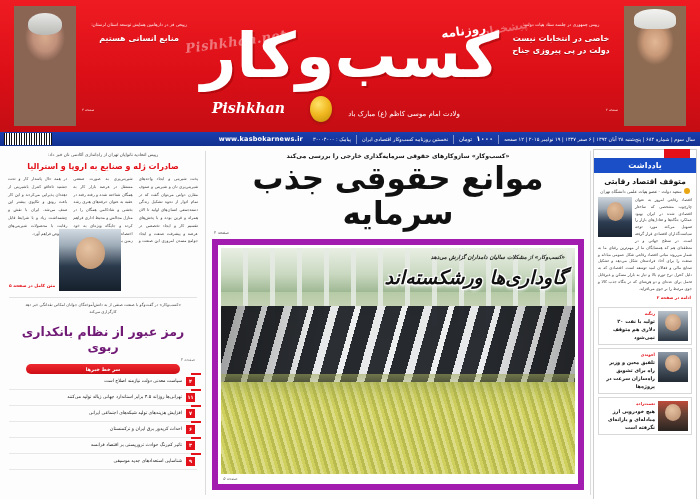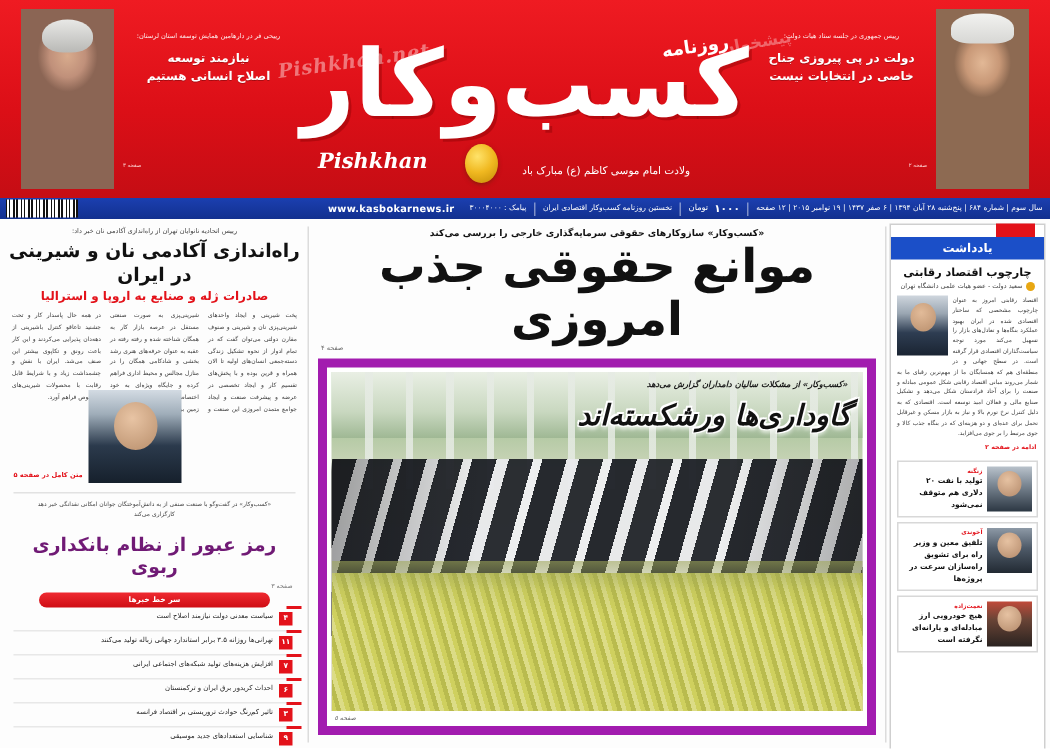--- a/index.html
+++ b/index.html
@@ -332,29 +332,28 @@
 <div class="page">
 
   <div class="masthead">
     <div class="bg-grad"></div>
 
     <div class="mh-photo left"></div>
     <div class="mh-photo right"></div>
 
     <div class="mh-caption left">
       <div class="mh-kicker">رییحی فر در دارهامین همایش توسعه استان لرستان:</div>
-      <div class="mh-line">نیازمند توسعه</div>
-      <div class="mh-line">اصلاح انسانی هستیم</div>
+      <div class="mh-line">منابع انسانی هستیم</div>
     </div>
     <div class="mh-credit left">صفحه ۳</div>
 
     <div class="mh-caption right">
       <div class="mh-kicker">رییس جمهوری در جلسه ستاد هیات دولت:</div>
+      <div class="mh-line">خاصی در انتخابات نیست</div>
       <div class="mh-line">دولت در پی پیروزی جناح</div>
-      <div class="mh-line">خاصی در انتخابات نیست</div>
     </div>
     <div class="mh-credit right">صفحه ۲</div>
 
     <div class="logo-wrap">
       <div class="logo-super">روزنامه</div>
       <div class="logo-main">کسب‌وکار</div>
       <div class="logo-coin"></div>
       <div class="logo-en">Pishkhan</div>
       <div class="logo-slogan">ولادت امام موسی کاظم (ع) مبارک باد</div>
     </div>
@@ -379,21 +378,21 @@
   <div class="barcode"></div>
 
   <div class="body-area">
 
     <div class="divider-v" style="left:205px"></div>
     <div class="divider-v" style="left:590px"></div>
 
     <div class="sidebar">
       <div class="sb-tab"></div>
       <div class="sb-head">یادداشت</div>
-      <div class="sb-title">چارچوب اقتصاد رقابتی</div>
+      <div class="sb-title">متوقف اقتصاد رقابتی</div>
       <div class="sb-author">
         <span class="dot"></span>
         <span>سعید دولت - عضو هیات علمی دانشگاه تهران</span>
       </div>
       <div class="sb-body">
         <div class="sb-portrait"></div>
         <div class="sb-text">اقتصاد رقابتی امروز به عنوان چارچوب مشخصی که ساختار اقتصادی شده در ایران بهبود عملکرد بنگاه‌ها و تعادل‌های بازار را تسهیل می‌کند مورد توجه سیاست‌گذاران اقتصادی قرار گرفته است. در سطح جهانی و در منطقه‌ای هم که همسایگان ما از مهم‌ترین رقبای ما به شمار می‌روند مبانی اقتصاد رقابتی شکل عمومی مبادله و صنعت را برای آحاد فرادستان شکل می‌دهد و تشکیل صنایع مالی و فعالان امید توسعه است. اقتصادی که به دلیل کنترل نرخ تورم بالا و نیاز به بازار مسکن و غیرقابل تحمل برای عده‌ای و دو هزینه‌ای که در بنگاه جذب کالا و جوی مرتبط را بر جوی می‌افزاید.</div>
       </div>
       <div class="sb-more">ادامه در صفحه ۲</div>
 
@@ -419,40 +418,39 @@
           <div class="sb-item-src">نعمت‌زاده</div>
           <div class="sb-item-ttl">هیچ خودرویی ارز مبادله‌ای و یارانه‌ای نگرفته است</div>
         </div>
       </div>
 
       <div class="sb-flag"></div>
     </div>
 
     <div class="center">
       <div class="lead-kicker">«کسب‌وکار» سازوکارهای حقوقی سرمایه‌گذاری خارجی را بررسی می‌کند</div>
-      <div class="lead-head">موانع حقوقی جذب امروزی</div>
+      <div class="lead-head">موانع حقوقی جذب سرمایه</div>
       <div class="lead-page">صفحه ۴</div>
 
       <div class="photo-box">
         <div class="photo">
           <div class="roof"></div>
           <div class="posts"></div>
           <div class="cowrow"></div>
           <div class="rail"></div>
           <div class="feed"></div>
           <div class="cap-kicker">«کسب‌وکار» از مشکلات سالیان دامداران گزارش می‌دهد</div>
           <div class="cap-head">گاوداری‌ها ورشکسته‌اند</div>
         </div>
         <div class="photo-foot">صفحه ۵</div>
       </div>
     </div>
 
     <div class="leftcol">
       <div class="lc-kicker">رییس اتحادیه نانوایان تهران از راه‌اندازی آکادمی نان خبر داد:</div>
-      <div class="lc-head">راه‌اندازی آکادمی نان و شیرینی در ایران</div>
       <div class="lc-sub">صادرات ژله و صنایع به اروپا و استرالیا</div>
 
       <div class="lc-cols">
         <span>پخت شیرینی و ایجاد واحدهای شیرینی‌پزی نان و شیرینی و صنوف مقارن دولتی می‌توان گفت که در تمام ادوار از نحوه تشکیل زندگی دسته‌جمعی انسان‌های اولیه تا الان همراه و قرین بوده و با پخش‌های تقسیم کار و ایجاد تخصصی در عرضه و پیشرفت صنعت و ایجاد جوامع متمدن امروزی این صنعت و شیرینی‌پزی به صورت صنعتی مستقل در عرصه بازار کار به همگان شناخته شده و رفته رفته در عقبه به عنوان حرفه‌های هنری رشد بخشی و شادکامی همگان را در منازل مجالس و محیط اداری فراهم کرده و جایگاه ویژه‌ای به خود اختصاص داد. امیرانتزاع ایران از زمین برای برگزاری جشن‌ها و اعیاد در همه حال پاسدار کار و تحت جشنید تاعاقو کنترل باشیرینی از دهه‌دان پذیرایی می‌کردند و این کار باعث رونق و تکاپوی بیشتر این صنف می‌شد. ایران با نقش و چشمداشت زیاد و با شرایط قابل رقابت با محصولات شیرینی‌های مخصوص فراهم آورد.</span>
         <div class="lc-portrait"></div>
         <div class="lc-more">متن کامل در صفحه ۵</div>
       </div>
 
       <div class="lc-caption">«کسب‌وکار» در گفت‌وگو با صنعت صنفی از به دانش‌آموختگان جوانان امکانی نقدانگی خبر دهد کارگزاری می‌کند</div>
       <div class="lc-head2">رمز عبور از نظام بانکداری ربوی</div>

